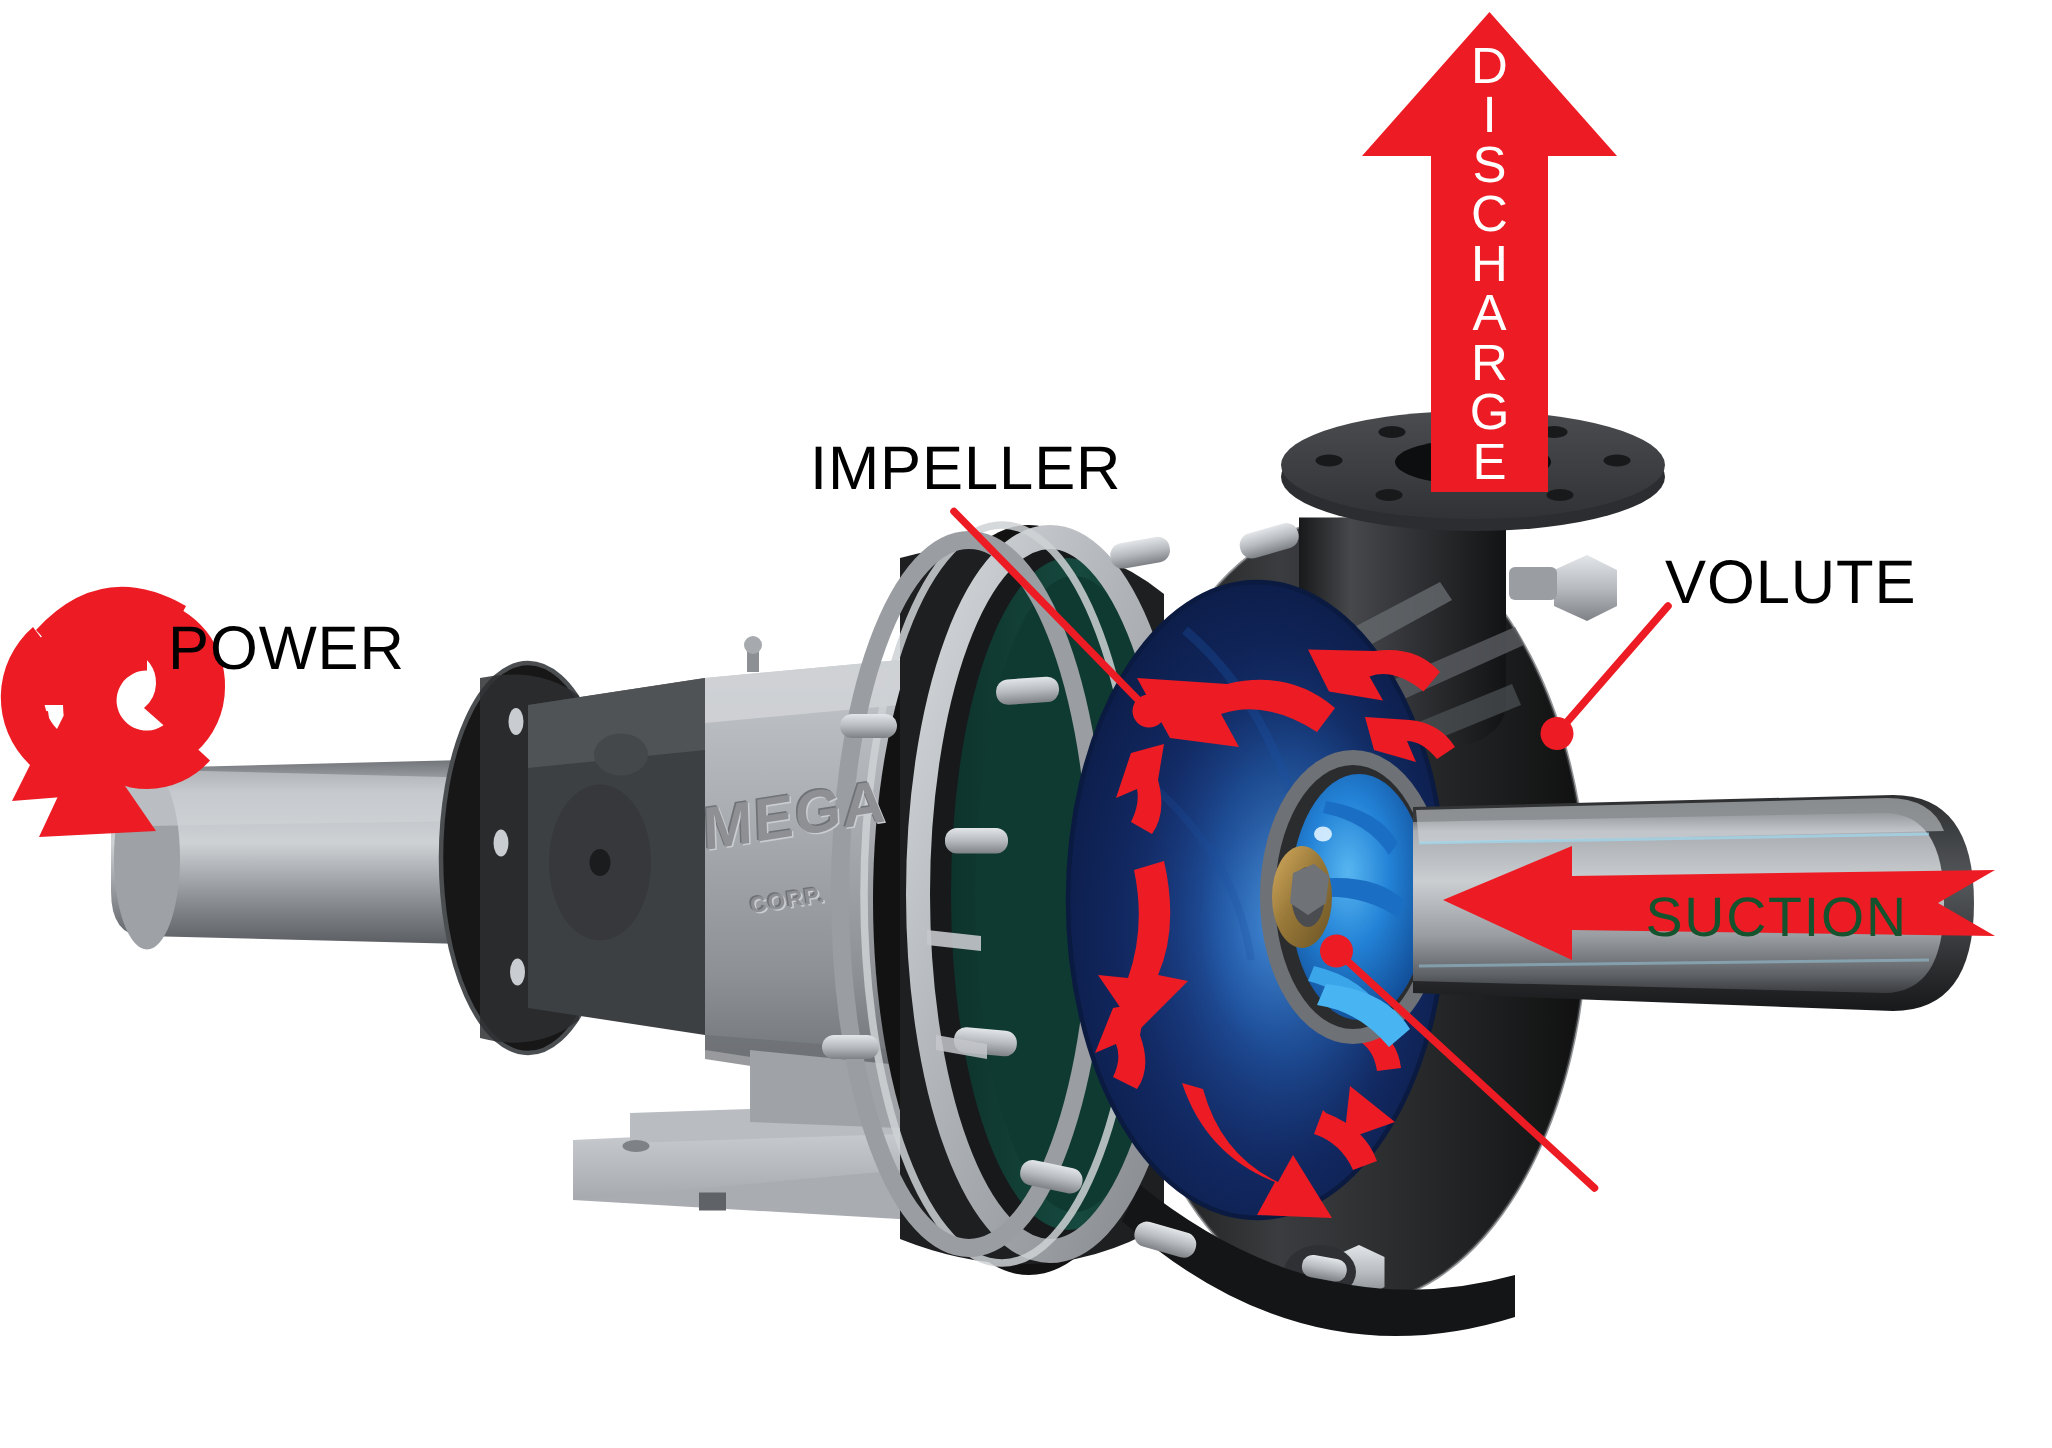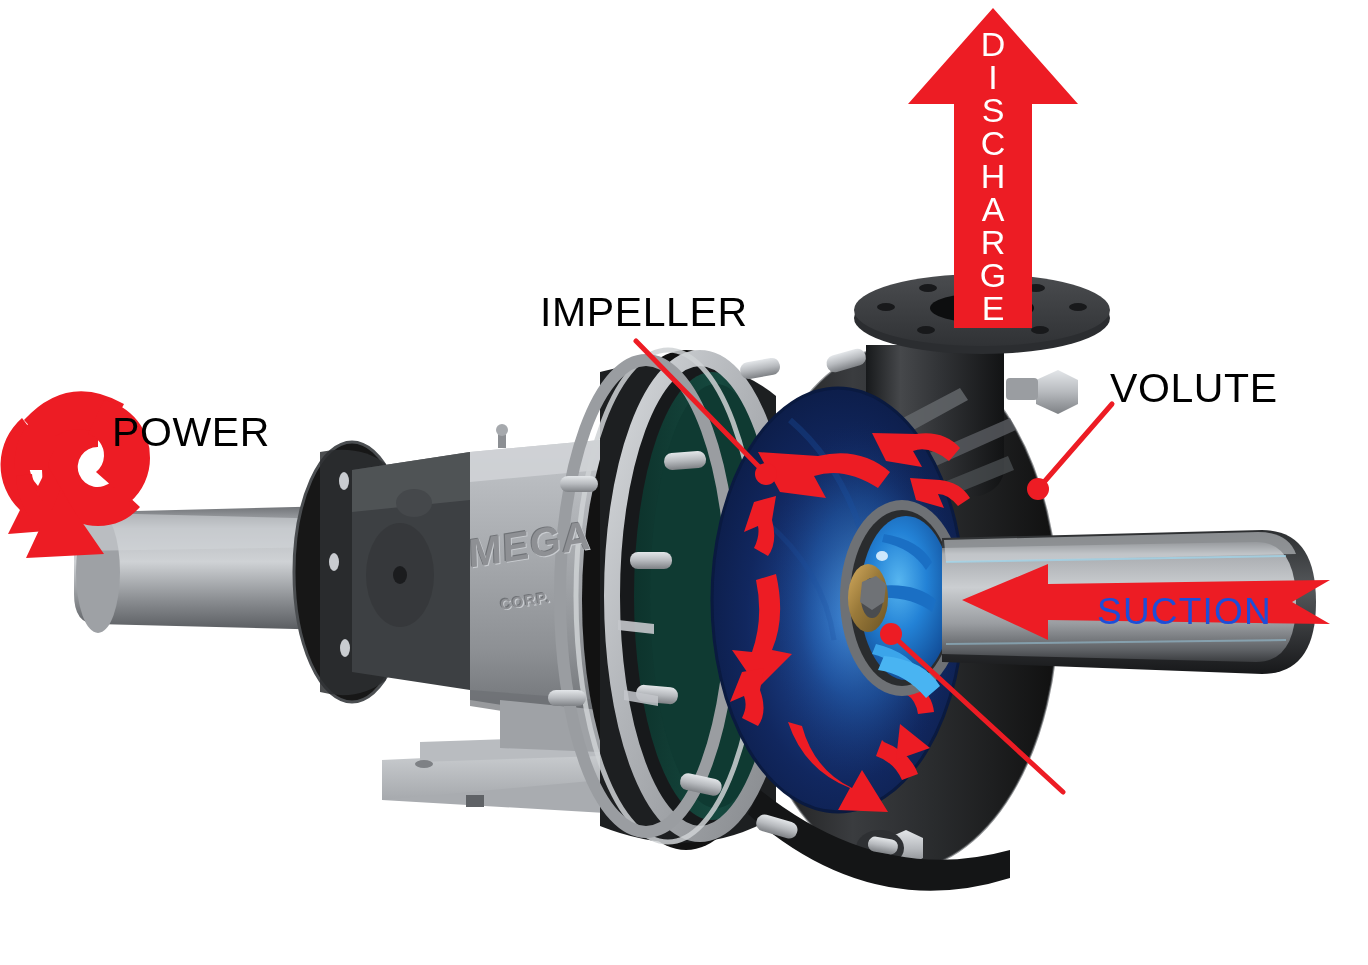--- a/index.html
+++ b/index.html
@@ -45,21 +45,21 @@
     font-family: "Liberation Sans", sans-serif;
     font-size: 34px;
     font-weight: 400;
     line-height: 0.97;
     letter-spacing: 0;
     user-select: none;
   }
   .arrow-word-v span { display: block; }
   .arrow-word-h {
     position: absolute;
-    color: #1d4ed8;
+    color: #14532d;
     font-family: "Liberation Sans", sans-serif;
     font-size: 37px;
     font-weight: 400;
     letter-spacing: 1.2px;
     white-space: nowrap;
     user-select: none;
   }
   .logo-text {
     position: absolute;
     user-select: none;

